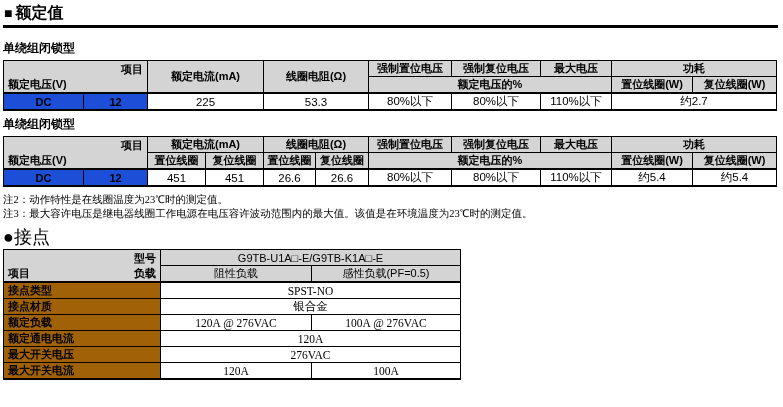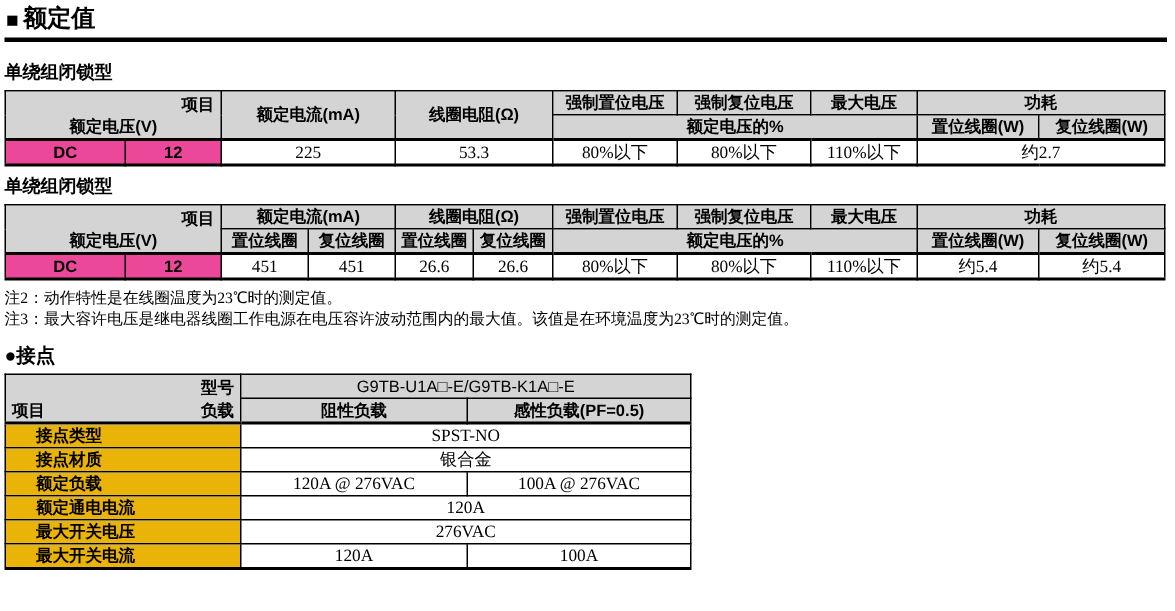--- a/index.html
+++ b/index.html
@@ -19,39 +19,39 @@
   table{border-collapse:collapse;table-layout:fixed;}
   td{border:1px solid #000;text-align:center;vertical-align:middle;
      padding:0 1px;font-size:11px;overflow:hidden;white-space:nowrap;}
 
   
   .coil-tbl{margin-top:5px;}
   .coil-tbl td{height:14px;}
   .coil-tbl{border-bottom:2px solid #000;}
   .coil-tbl .hdr td{background:#d4d4d4;font-weight:bold;}
   .coil-tbl tr.body td{border-top:2px solid #000;}
-  .coil-tbl tr.body td{font-family:Liberation Serif, serif;font-size:11.5px;}
-  .coil-tbl tr.body td.lab{background:#ec4899;font-family:"Liberation Sans",sans-serif;
+  .coil-tbl tr.body td{font-family:Liberation Sans, sans-serif;font-size:11.5px;}
+  .coil-tbl tr.body td.lab{background:#1d4ed8;font-family:"Liberation Sans",sans-serif;
                            font-weight:bold;font-size:11px;}
   .corner-cell{padding:0 4px;}
   .corner-cell .top{text-align:right;font-weight:bold;}
-  .corner-cell .bottom{text-align:center;font-weight:bold;}
+  .corner-cell .bottom{text-align:left;font-weight:bold;}
 
   
   .notes{margin-top:6px;font-family:"Liberation Serif", serif;font-size:10.5px;line-height:14px;}
 
   
-  .contact-heading{font-size:13px;font-weight:bold;margin-top:9px;line-height:14px;}
+  .contact-heading{font-size:18px;font-weight:normal;margin-top:9px;line-height:14px;}
   .contact-tbl{margin-top:5px;border-bottom:2px solid #000;border-radius:12px;}
   .contact-tbl td{height:15px;}
   .contact-tbl .hdr td{background:#d4d4d4;}
   .contact-tbl .hdr .model-val{font-weight:normal;}
-  .contact-tbl .hdr .loadcol{font-weight:bold;}
+  .contact-tbl .hdr .loadcol{font-weight:normal;}
   .contact-tbl tr.first-body td{border-top:2px solid #000;}
-  .contact-tbl td.lab{background:#eab308;font-weight:bold;text-align:left;padding-left:20px;}
+  .contact-tbl td.lab{background:#a16207;font-weight:bold;text-align:left;padding-left:4px;}
   .contact-tbl td.val{font-family:"Liberation Serif", serif;font-size:11.5px;}
   .c-corner{padding:0 4px;}
   .c-corner .top{text-align:right;font-weight:bold;}
   .c-corner .bottom{display:flex;justify-content:space-between;font-weight:bold;}
 </style>
 </head>
 <body>
 
 <div class="page">
 

